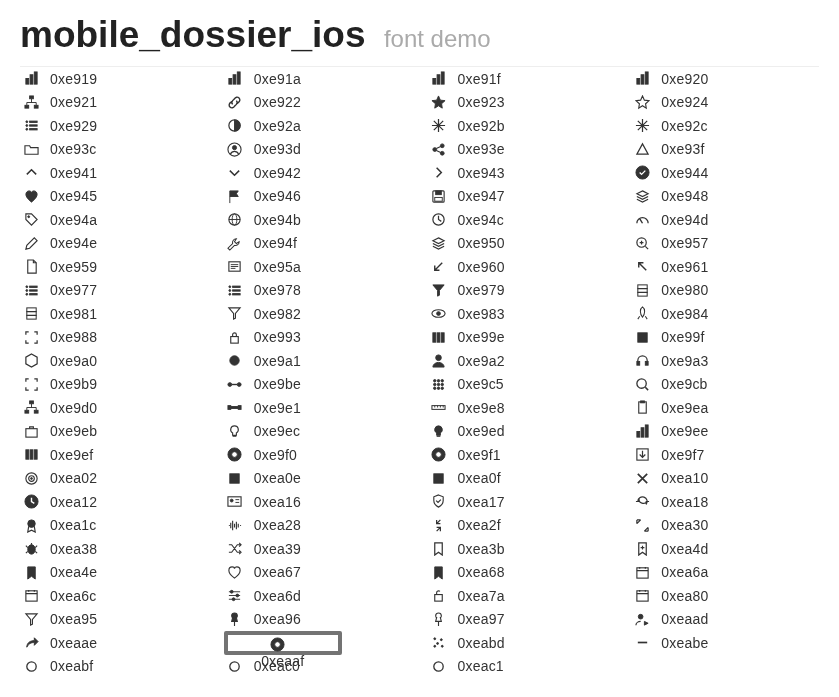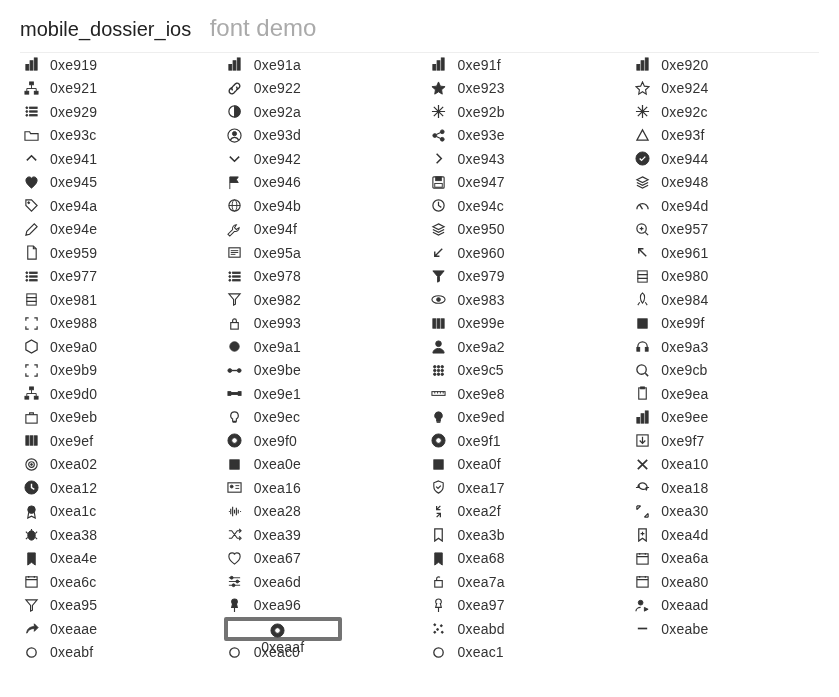--- a/index.html
+++ b/index.html
@@ -9,22 +9,22 @@
     font-family: -apple-system, BlinkMacSystemFont, "Helvetica Neue", Arial, sans-serif;
     color: #333;
     background: #fff;
     width: 839px;
   }
   .header {
     padding: 14px 0 10px 0;
     border-bottom: 1px solid #eee;
   }
   .header h1 {
-    font-size: 20px;
-    font-weight: 400;
+    font-size: 37px;
+    font-weight: 700;
     margin: 0;
     color: #222;
     display: inline;
   }
   .header .subtitle {
     font-size: 24px;
     color: #aaa;
     font-weight: 400;
     margin-left: 14px;
   }

